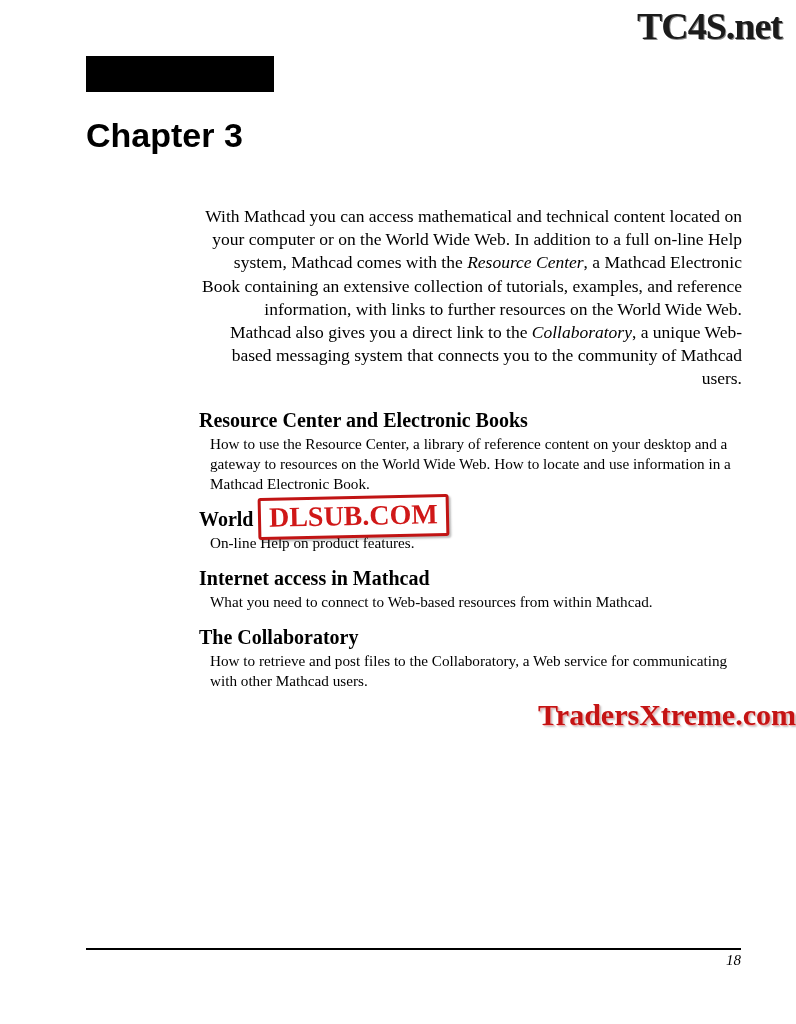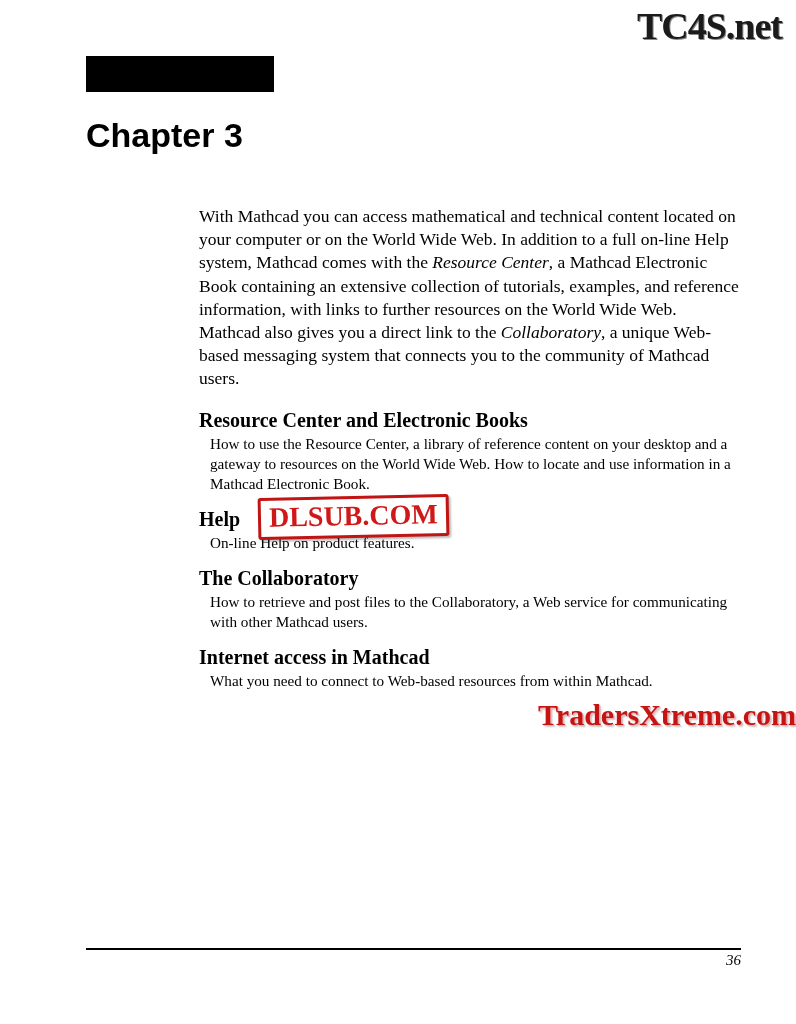--- a/index.html
+++ b/index.html
@@ -98,21 +98,21 @@
     position: absolute;
     left: 199px;
     top: 205px;
     width: 543px;
   }
 
   .intro-p {
     font-family: "Liberation Serif", serif;
     font-size: 17.5px;
     line-height: 23.2px;
-    text-align: left;
+    text-align: right;
     margin: 0 0 18px 0;
   }
   .intro-p em {
     font-style: italic;
   }
 
   .lead-p {
     font-family: "Liberation Serif", serif;
     font-size: 17.5px;
     line-height: 23.2px;
@@ -174,36 +174,36 @@
 
     <p class="intro-p"><span>With Mathcad you can access mathematical and technical content located on your computer or on the World Wide Web. In addition to a full on-line Help system, Mathcad comes with the </span><em>Resource Center</em><span>, a Mathcad Electronic Book containing an extensive collection of tutorials, examples, and reference information, with links to further resources on the World Wide Web. Mathcad also gives you a direct link to the </span><em>Collaboratory</em><span>, a unique Web-based messaging system that connects you to the community of Mathcad users.</span></p>
 
 
     <div class="sec">
       <div class="sec-title">Resource Center and Electronic Books</div>
       <div class="sec-desc">How to use the Resource Center, a library of reference content on your desktop and a gateway to resources on the World Wide Web. How to locate and use information in a Mathcad Electronic Book.</div>
     </div>
 
     <div class="sec">
-      <div class="sec-title">Help</div>
+      <div class="sec-title">World</div>
       <div class="sec-desc">On-line Help on product features.</div>
+    </div>
+
+    <div class="sec">
+      <div class="sec-title">Internet access in Mathcad</div>
+      <div class="sec-desc">What you need to connect to Web-based resources from within Mathcad.</div>
     </div>
 
     <div class="sec">
       <div class="sec-title">The Collaboratory</div>
       <div class="sec-desc">How to retrieve and post files to the Collaboratory, a Web service for communicating with other Mathcad users.</div>
     </div>
 
-    <div class="sec">
-      <div class="sec-title">Internet access in Mathcad</div>
-      <div class="sec-desc">What you need to connect to Web-based resources from within Mathcad.</div>
-    </div>
-
   </div>
 
   <div class="wm-dlsub">DLSUB.COM</div>
 
   <div class="footer-rule"></div>
-  <div class="page-number">36</div>
+  <div class="page-number">18</div>
 
   <div class="wm-traders">TradersXtreme.com</div>
 
 </div>
 
 </body></html>

